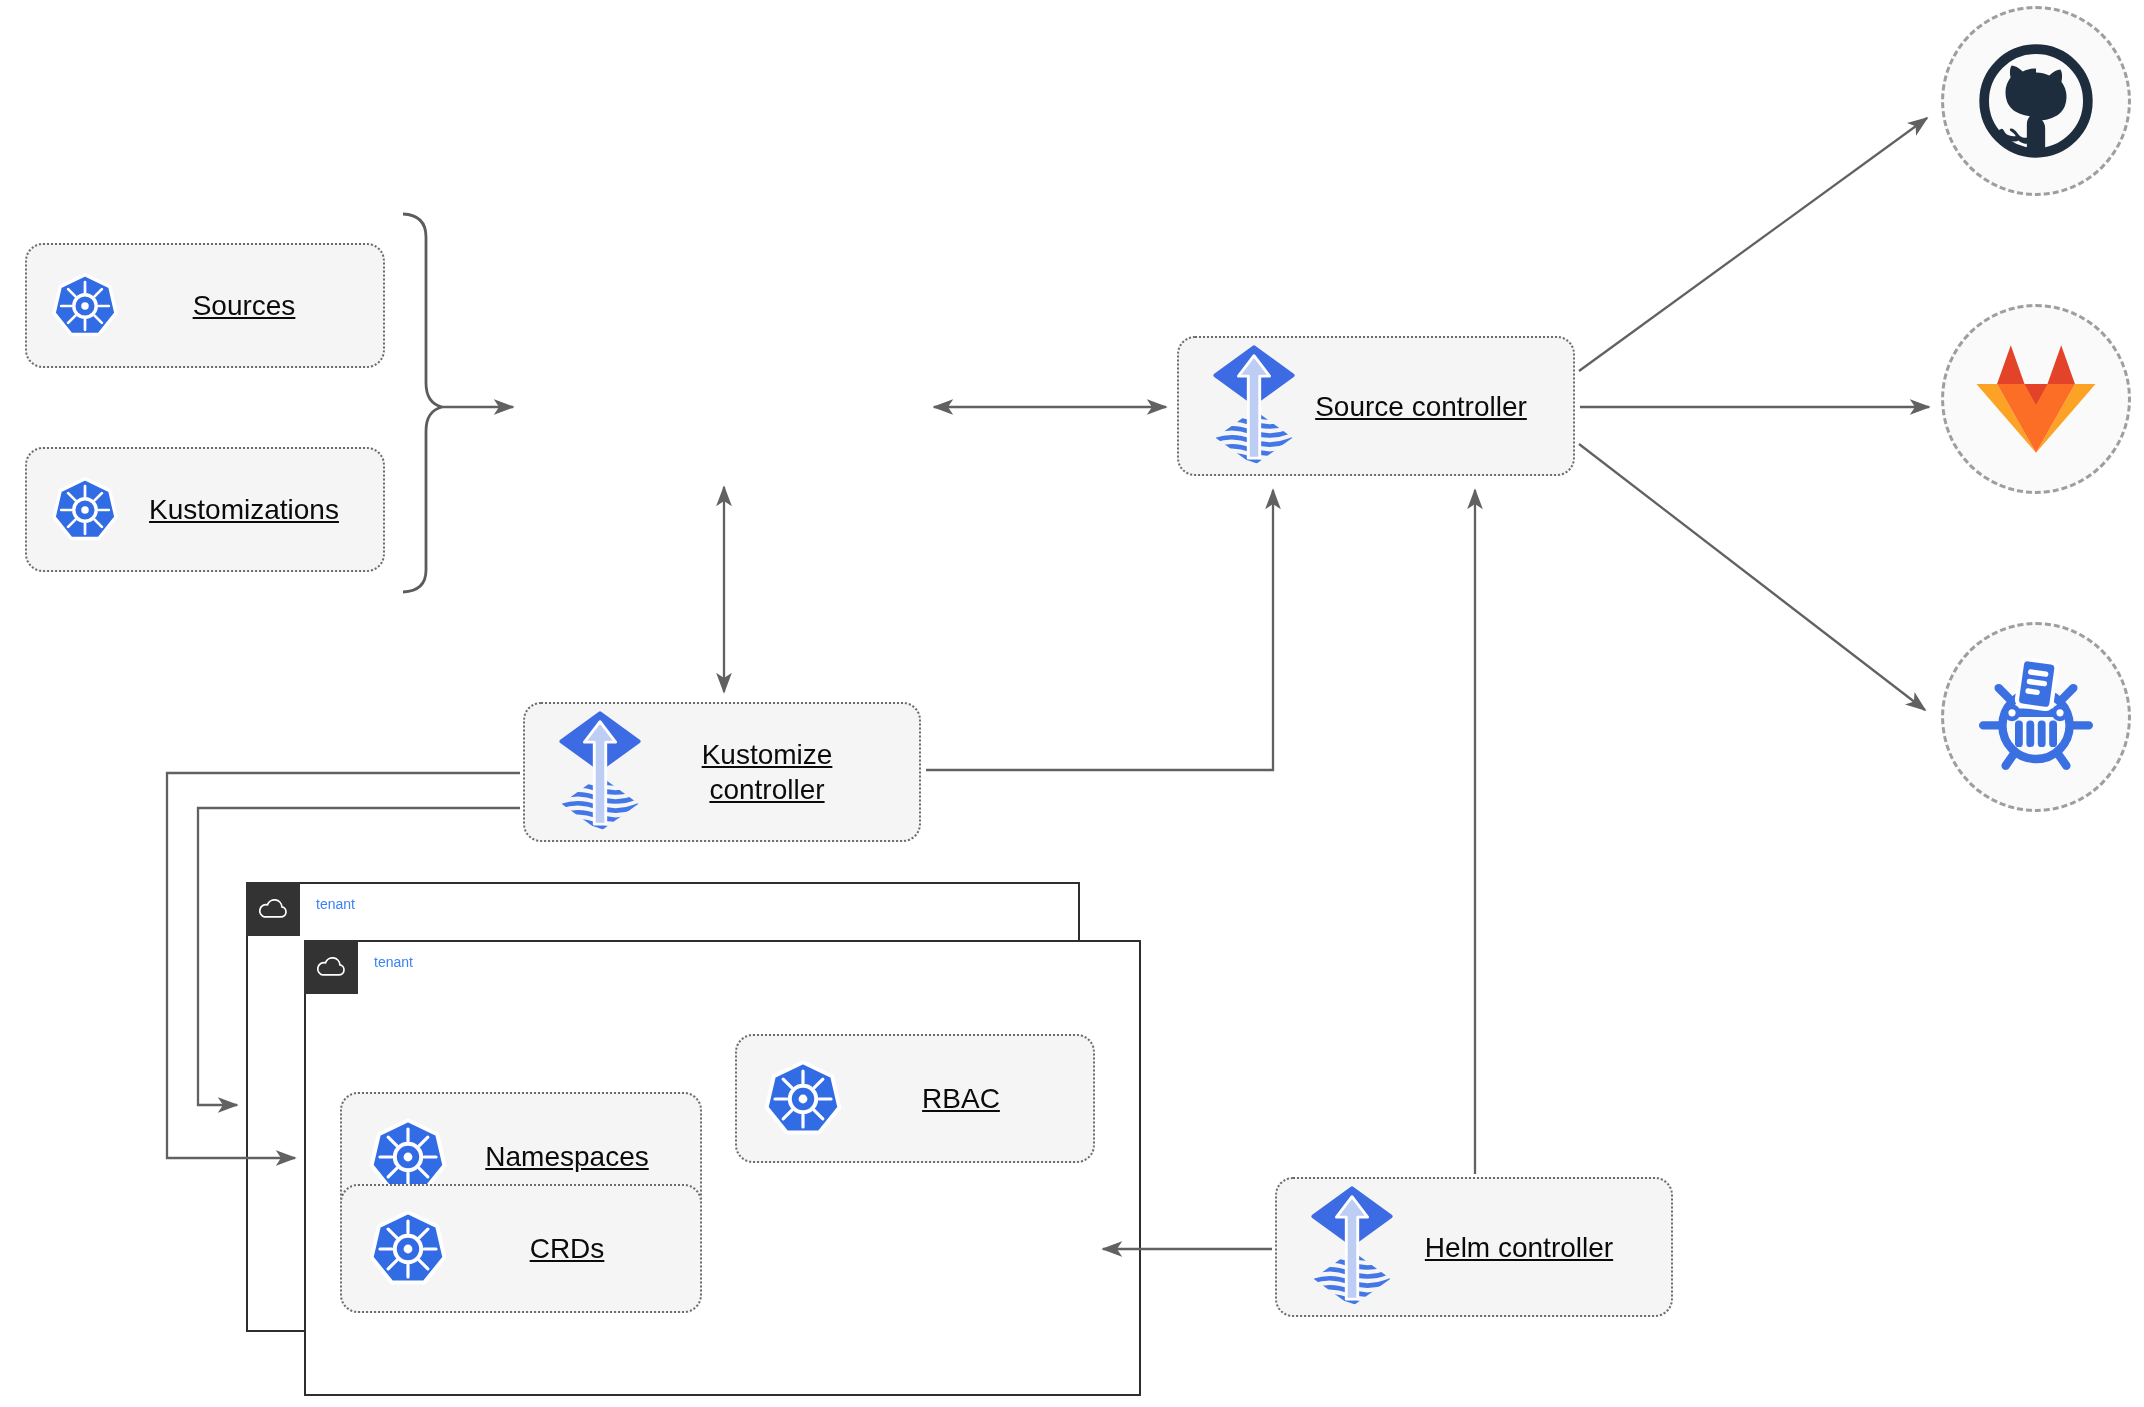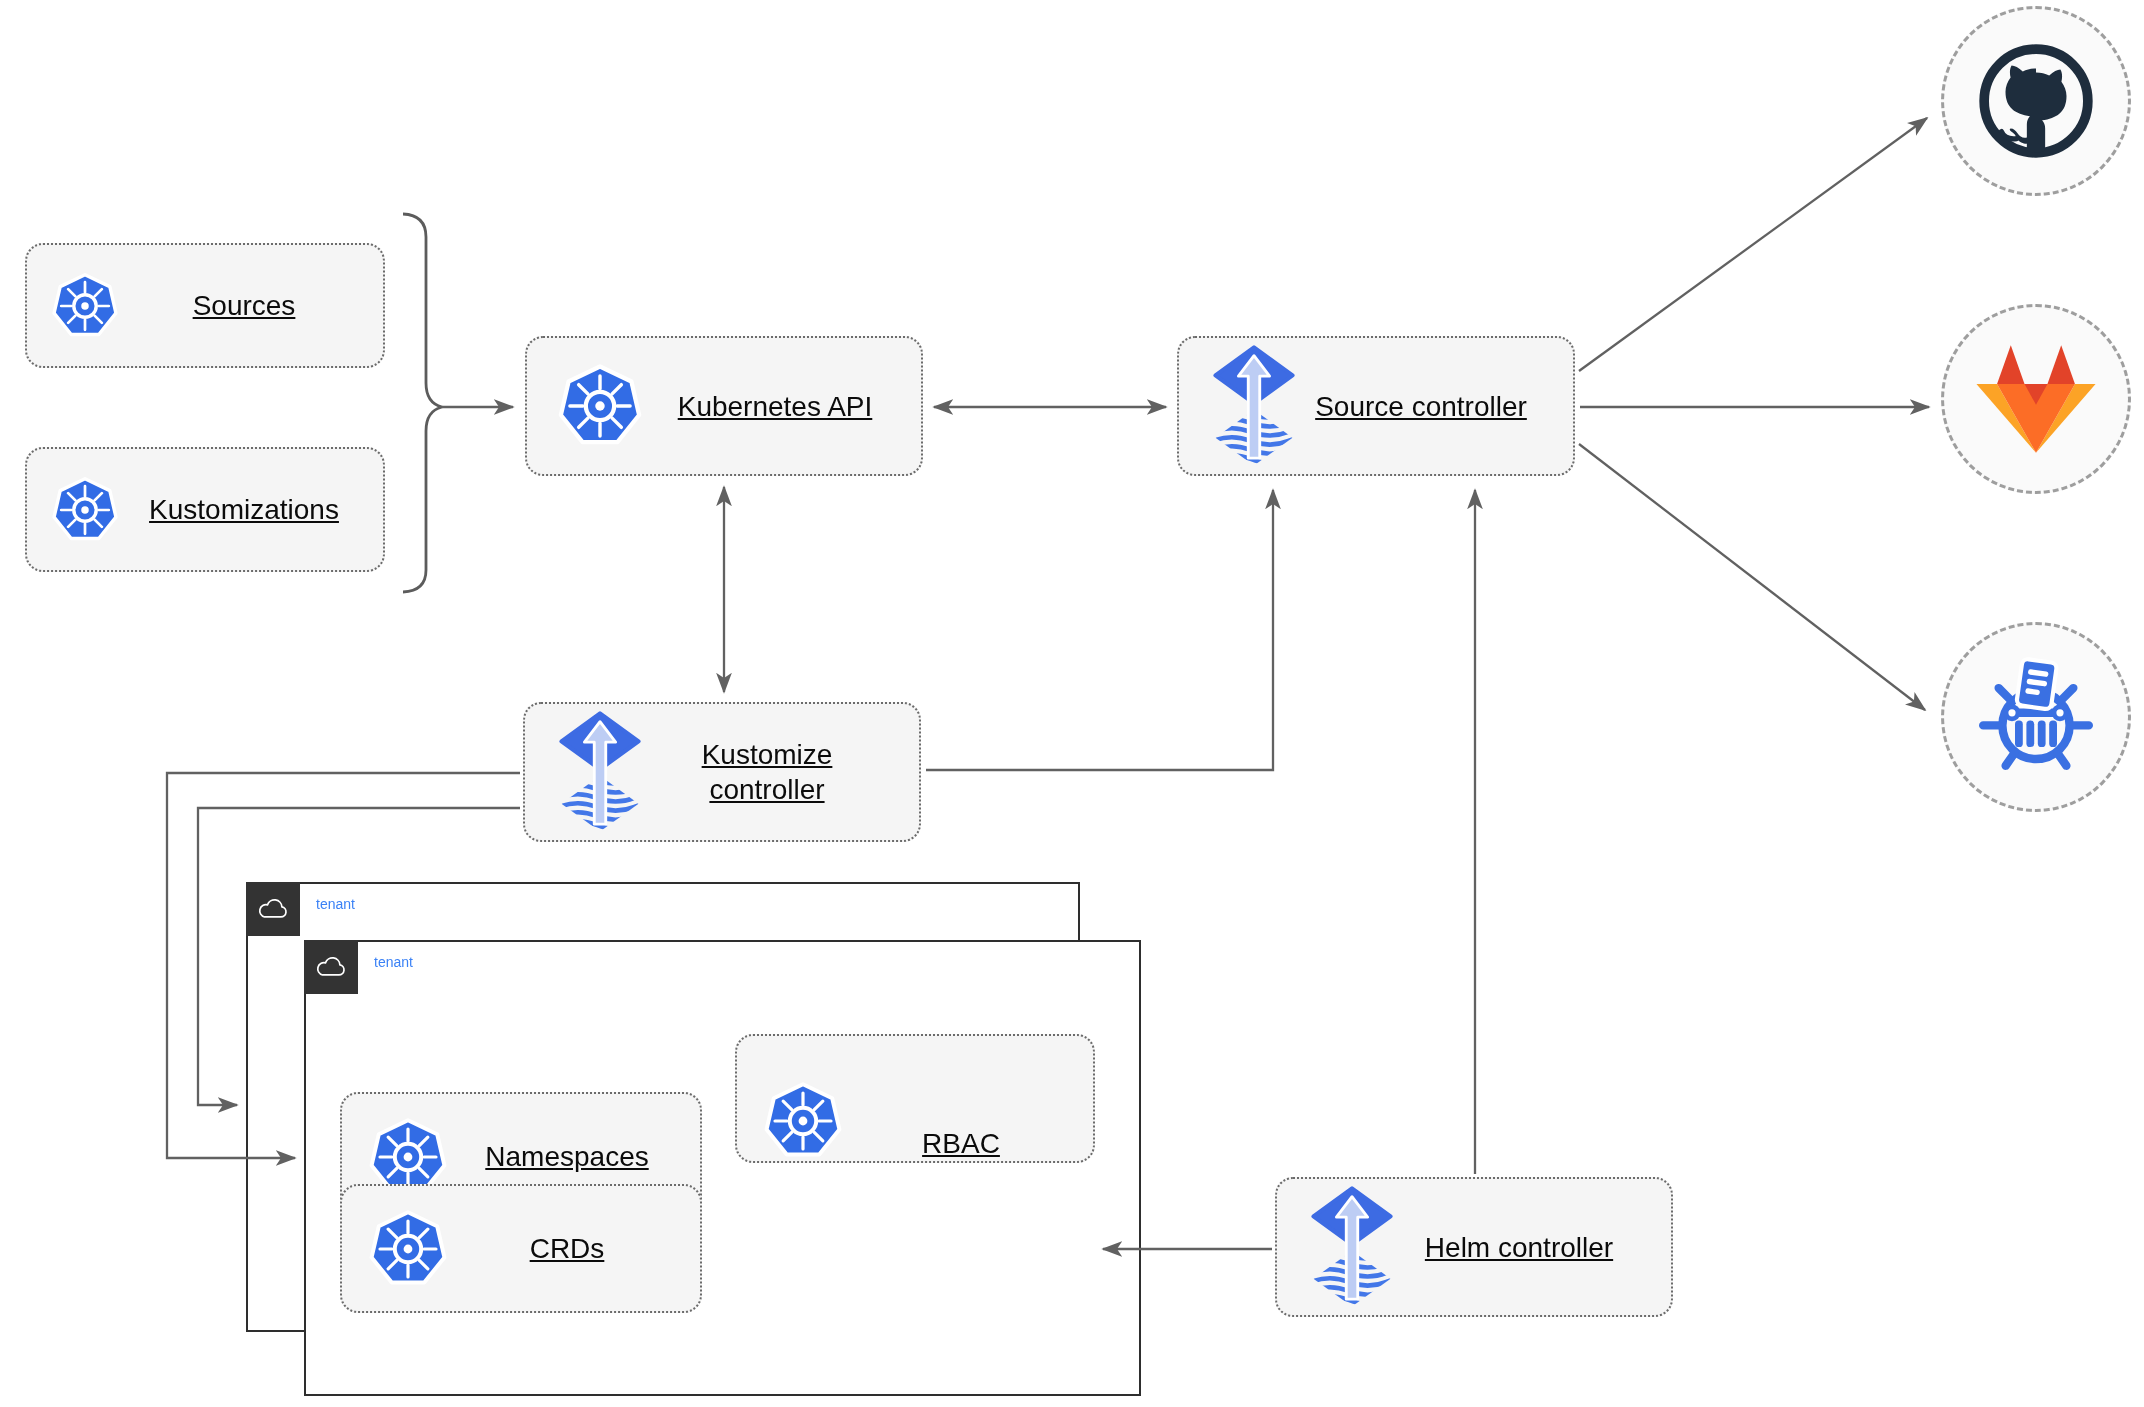--- a/index.html
+++ b/index.html
@@ -137,26 +137,20 @@
     <div class="label">Sources</div>
   </div>
 
   <div class="node" style="left:25px;top:447px;width:360px;height:125px;">
     <svg class="icon" width="68" height="68" style="margin-left:24px">
         <use href="#icon-k8s"></use>
       </svg>
     <div class="label">Kustomizations</div>
   </div>
 
-  <div class="node" style="left:525px;top:336px;width:398px;height:140px;">
-    <svg class="icon" width="86" height="86" style="margin-left:30px">
-        <use href="#icon-k8s"></use>
-      </svg>
-    <div class="label">Kubernetes API</div>
-  </div>
 
   <div class="node ctrl" style="left:1177px;top:336px;width:398px;height:140px;">
     <svg class="icon" width="82" height="123" style="margin-left:34px">
         <use href="#icon-flux"></use>
       </svg>
     <div class="label" style="max-width:220px;margin:0 auto;">Source controller</div>
   </div>
 
   <div class="node ctrl" style="left:1275px;top:1177px;width:398px;height:140px;">
     <svg class="icon" width="82" height="123" style="margin-left:34px">
@@ -172,21 +166,21 @@
     <div class="label" style="max-width:200px;margin:0 auto;">Kustomize controller</div>
   </div>
 
   <div class="node" style="left:340px;top:1092px;width:362px;height:129px;">
     <svg class="icon" width="80" height="80" style="margin-left:26px">
         <use href="#icon-k8s"></use>
       </svg>
     <div class="label">Namespaces</div>
   </div>
 
-  <div class="node" style="left:735px;top:1034px;width:360px;height:129px;align-items:flex-end;">
+  <div class="node" style="left:735px;top:1034px;width:360px;height:129px;">
     <svg class="icon" width="80" height="80" style="margin-left:26px">
         <use href="#icon-k8s"></use>
       </svg>
     <div class="label">RBAC</div>
   </div>
 
   <div class="node" style="left:340px;top:1184px;width:362px;height:129px;">
     <svg class="icon" width="80" height="80" style="margin-left:26px">
         <use href="#icon-k8s"></use>
       </svg>

